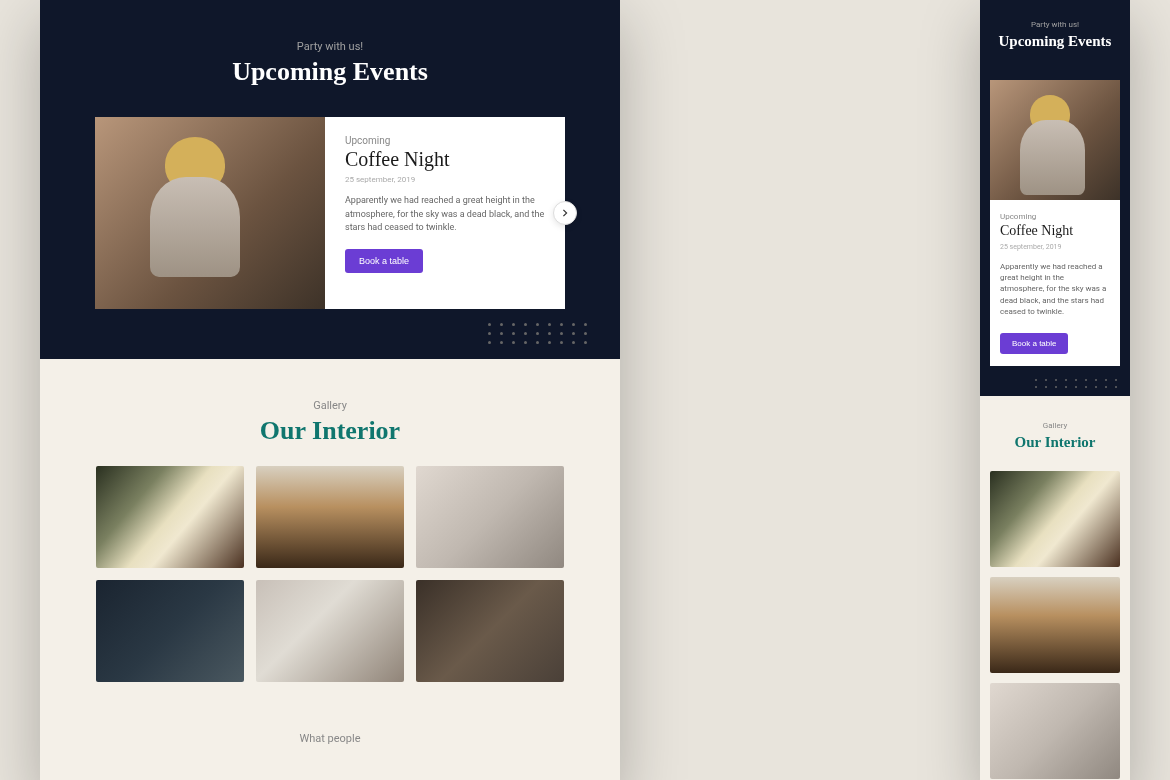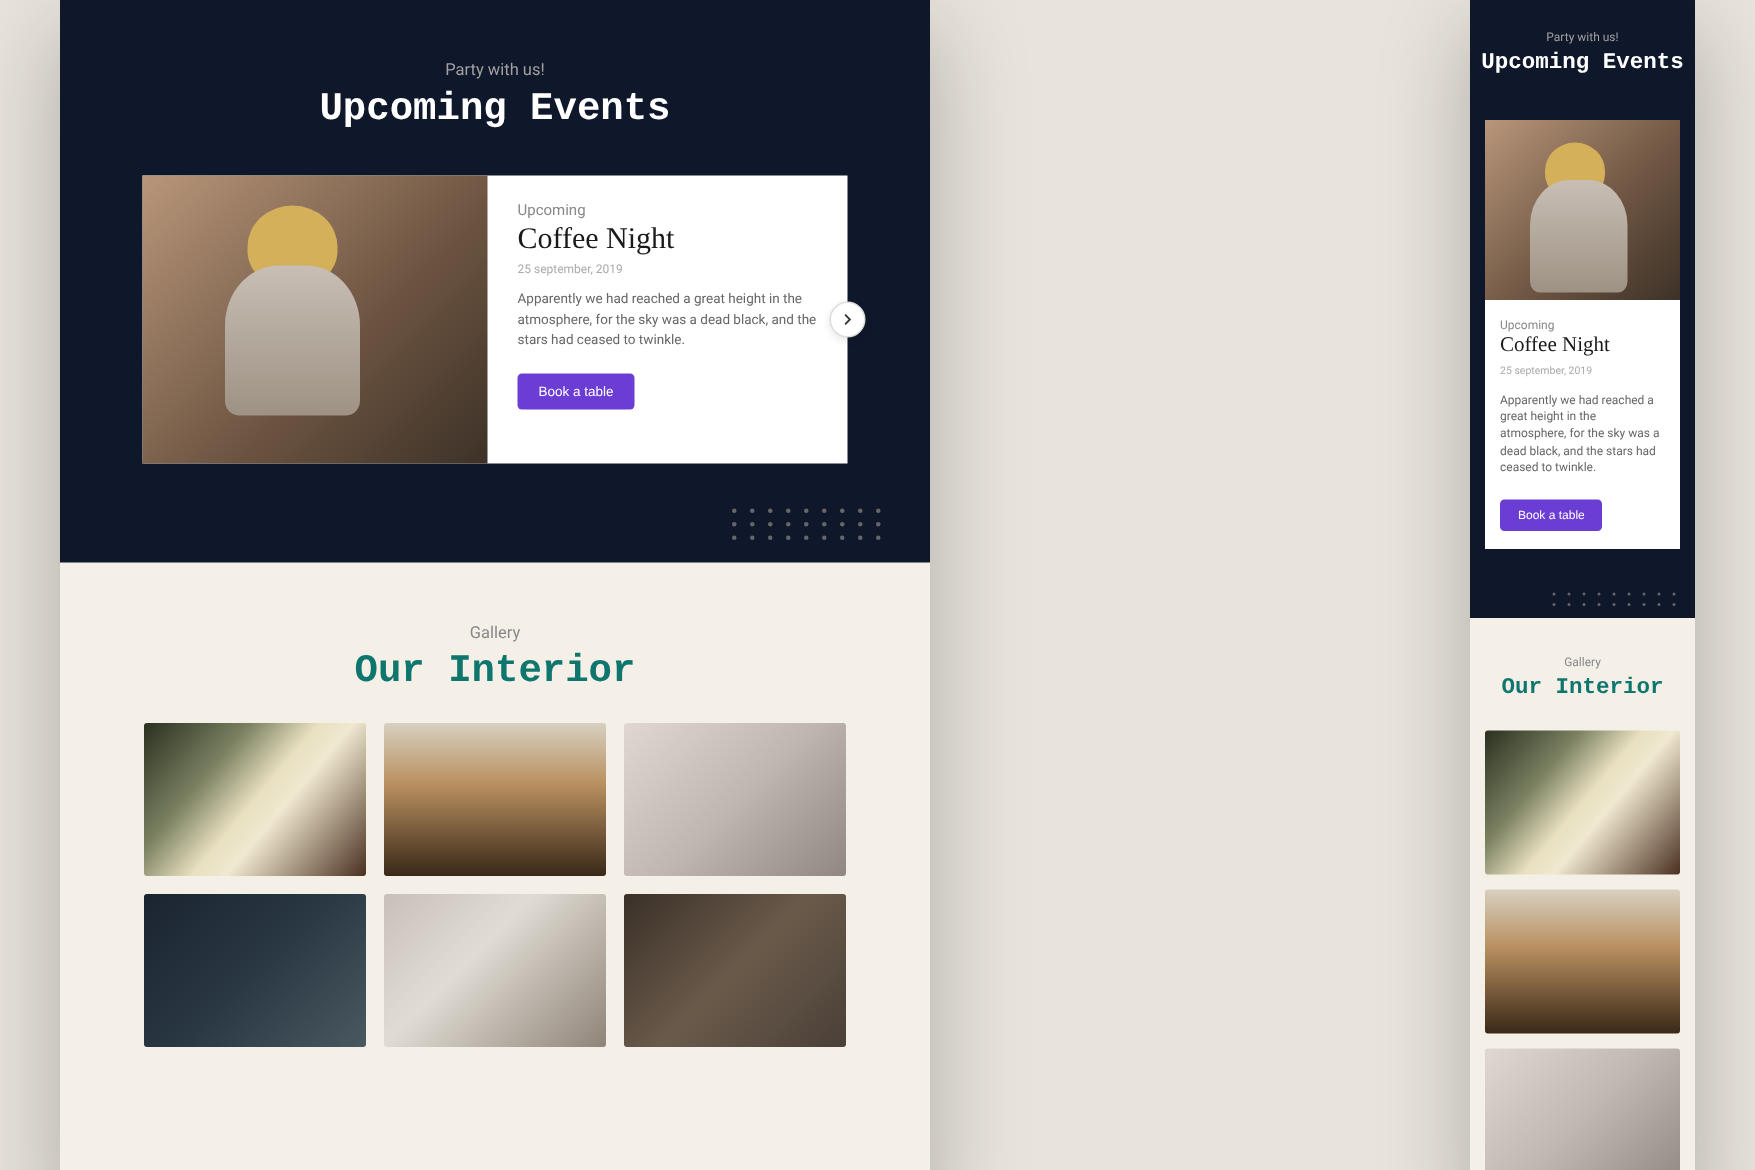--- a/index.html
+++ b/index.html
@@ -5,24 +5,24 @@
 *{margin:0;padding:0;box-sizing:border-box}
 body{font-family:-apple-system,BlinkMacSystemFont,'Segoe UI',Roboto,sans-serif;background:#e8e4dc;display:flex;gap:40px;padding:0 40px;min-height:780px}
 .frame{background:#f4f0e8;box-shadow:0 20px 60px rgba(0,0,0,.25)}
 .frame-desktop{width:580px;flex-shrink:0}
 .frame-mobile{width:150px;flex-shrink:0;margin-left:auto}
 
 
 .events{background:#0f172a;padding:40px 0 50px;position:relative}
 .events-header{text-align:center;margin-bottom:30px}
 .overline{font-size:11px;color:#a0a0a0;margin-bottom:4px}
-.section-title{font-family:Liberation Mono, monospace;font-size:26px;font-weight:700;color:#fff}
+.section-title{font-family:Liberation Serif, serif;font-size:26px;font-weight:700;color:#fff}
 .section-title.dark{color:#0f766e}
 
-.event-card{display:flex;width:470px;margin:16px auto;background:#fff;position:relative}
+.event-card{display:flex;width:470px;margin:0 auto;background:#fff;position:relative}
 .event-img{width:230px;height:192px;background:linear-gradient(135deg,#b8967a 0%,#6b5340 60%,#3d3228 100%);position:relative;overflow:hidden}
 .event-img::before{content:'';position:absolute;top:20px;left:70px;width:60px;height:55px;background:#d4b05a;border-radius:50% 50% 45% 45%}
 .event-img::after{content:'';position:absolute;top:60px;left:55px;width:90px;height:100px;background:linear-gradient(180deg,#c8beb4 0%,#9e9284 100%);border-radius:40% 40% 10% 10%}
 .event-body{padding:18px 20px;flex:1}
 .event-tag{font-size:10px;color:#888}
 .event-title{font-family:Georgia,serif;font-size:20px;font-weight:400;color:#1a1a1a;margin:2px 0 4px}
 .event-date{font-size:8px;color:#aaa;margin-bottom:10px}
 .event-text{font-size:9px;line-height:1.5;color:#666;margin-bottom:14px}
 .btn{display:inline-block;background:#6b3dd4;color:#fff;font-size:9px;padding:7px 14px;border:none;border-radius:3px;cursor:pointer}
 .next-btn{position:absolute;right:-12px;top:50%;transform:translateY(-50%);width:24px;height:24px;border-radius:50%;background:#fff;border:1px solid #ddd;display:flex;align-items:center;justify-content:center;cursor:pointer;box-shadow:0 2px 6px rgba(0,0,0,.1)}
@@ -127,20 +127,23 @@
     <div class="grid">
       <div class="tile t1"></div>
       <div class="tile t2"></div>
       <div class="tile t3"></div>
       <div class="tile t4"></div>
       <div class="tile t5"></div>
       <div class="tile t6"></div>
     </div>
   </section>
 
+  <div class="footer">
+    <div class="footer-overline">What people</div>
+  </div>
 </div>
 
 <div class="frame frame-mobile">
   <section class="events">
     <div class="events-header">
       <div class="overline">Party with us!</div>
       <h2 class="section-title">Upcoming Events</h2>
     </div>
     <div class="event-card">
       <div class="event-img"></div>

